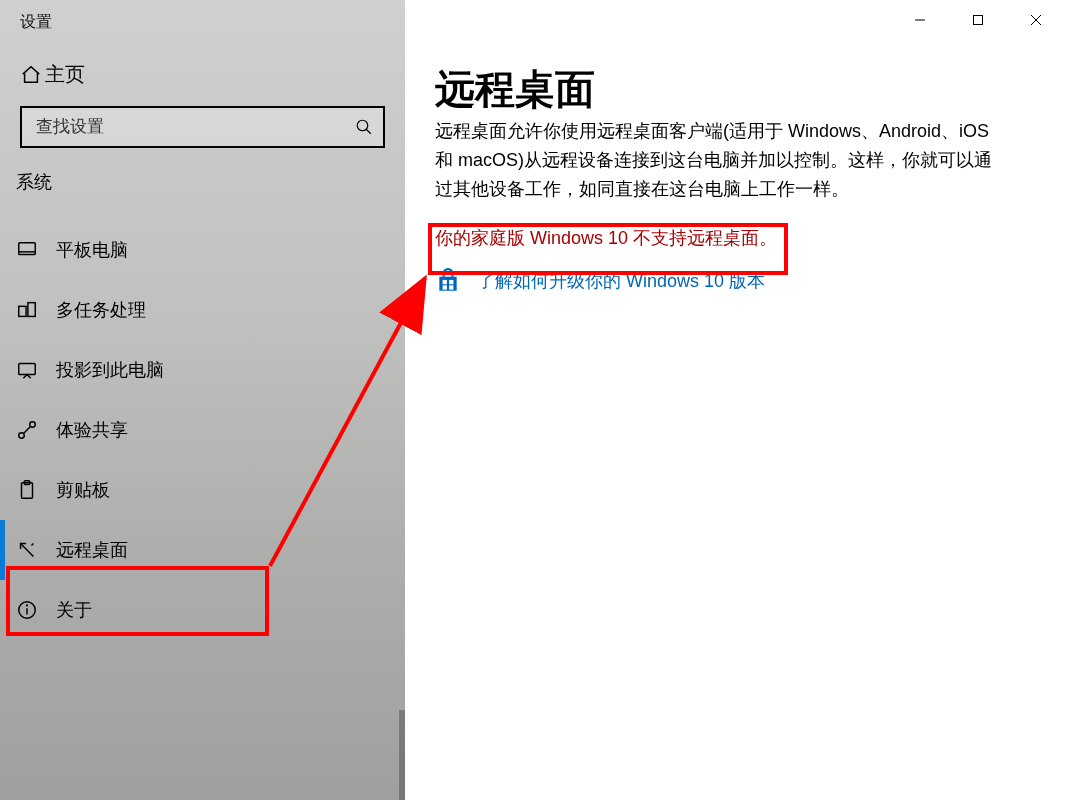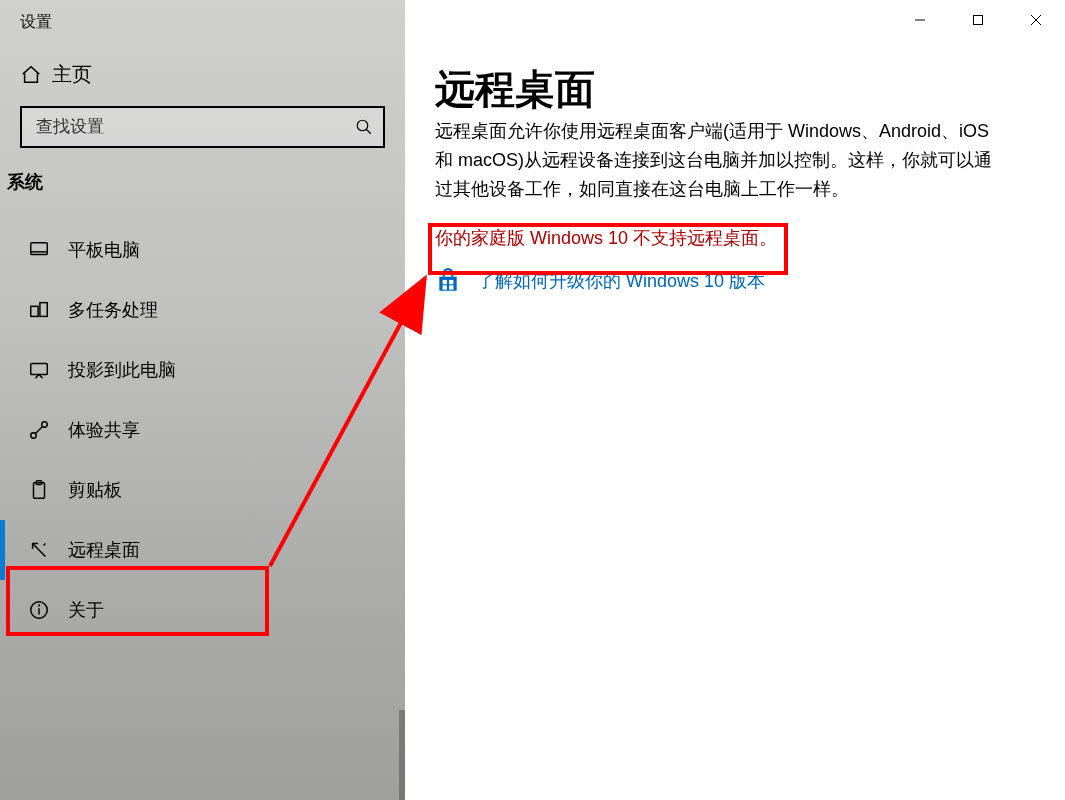--- a/index.html
+++ b/index.html
@@ -29,21 +29,21 @@
     position: relative;
   }
   .sidebar-title {
     padding: 12px 20px 18px 20px;
     font-size: 16px;
     color: #111;
   }
   .home-row {
     display: flex;
     align-items: center;
-    gap: 10px;
+    gap: 3px;
     padding: 10px 20px 18px 20px;
     cursor: pointer;
   }
   .home-row .icon { width: 22px; height: 22px; flex: 0 0 22px; }
   .home-row .lbl { font-size: 20px; }
   .search-wrap {
     margin: 0 20px 22px 20px;
     position: relative;
   }
   .search-input {
@@ -55,30 +55,30 @@
     font-size: 17px;
     color: #111;
     outline: none;
   }
   .search-input::placeholder { color: #333; }
   .search-icon {
     position: absolute; right: 12px; top: 50%; transform: translateY(-50%);
     width: 18px; height: 18px; pointer-events: none;
   }
   .section-hdr {
-    padding: 0 20px 26px 7px;
+    padding: 0 20px 26px 16px;
     font-size: 18px;
-    font-weight: 700;
+    font-weight: 400;
   }
   .side-list { flex: 1; position: relative; }
   .side-item {
     display: flex;
     align-items: center;
     gap: 18px;
-    padding: 0 28px;
+    padding: 0 16px;
     height: 60px;
     cursor: pointer;
     position: relative;
   }
   .side-item .icon { width: 22px; height: 22px; flex: 0 0 22px; }
   .side-item .lbl { font-size: 18px; }
   .side-item.selected::before {
     content: '';
     position: absolute;
     left: 0; top: 0; bottom: 0;

